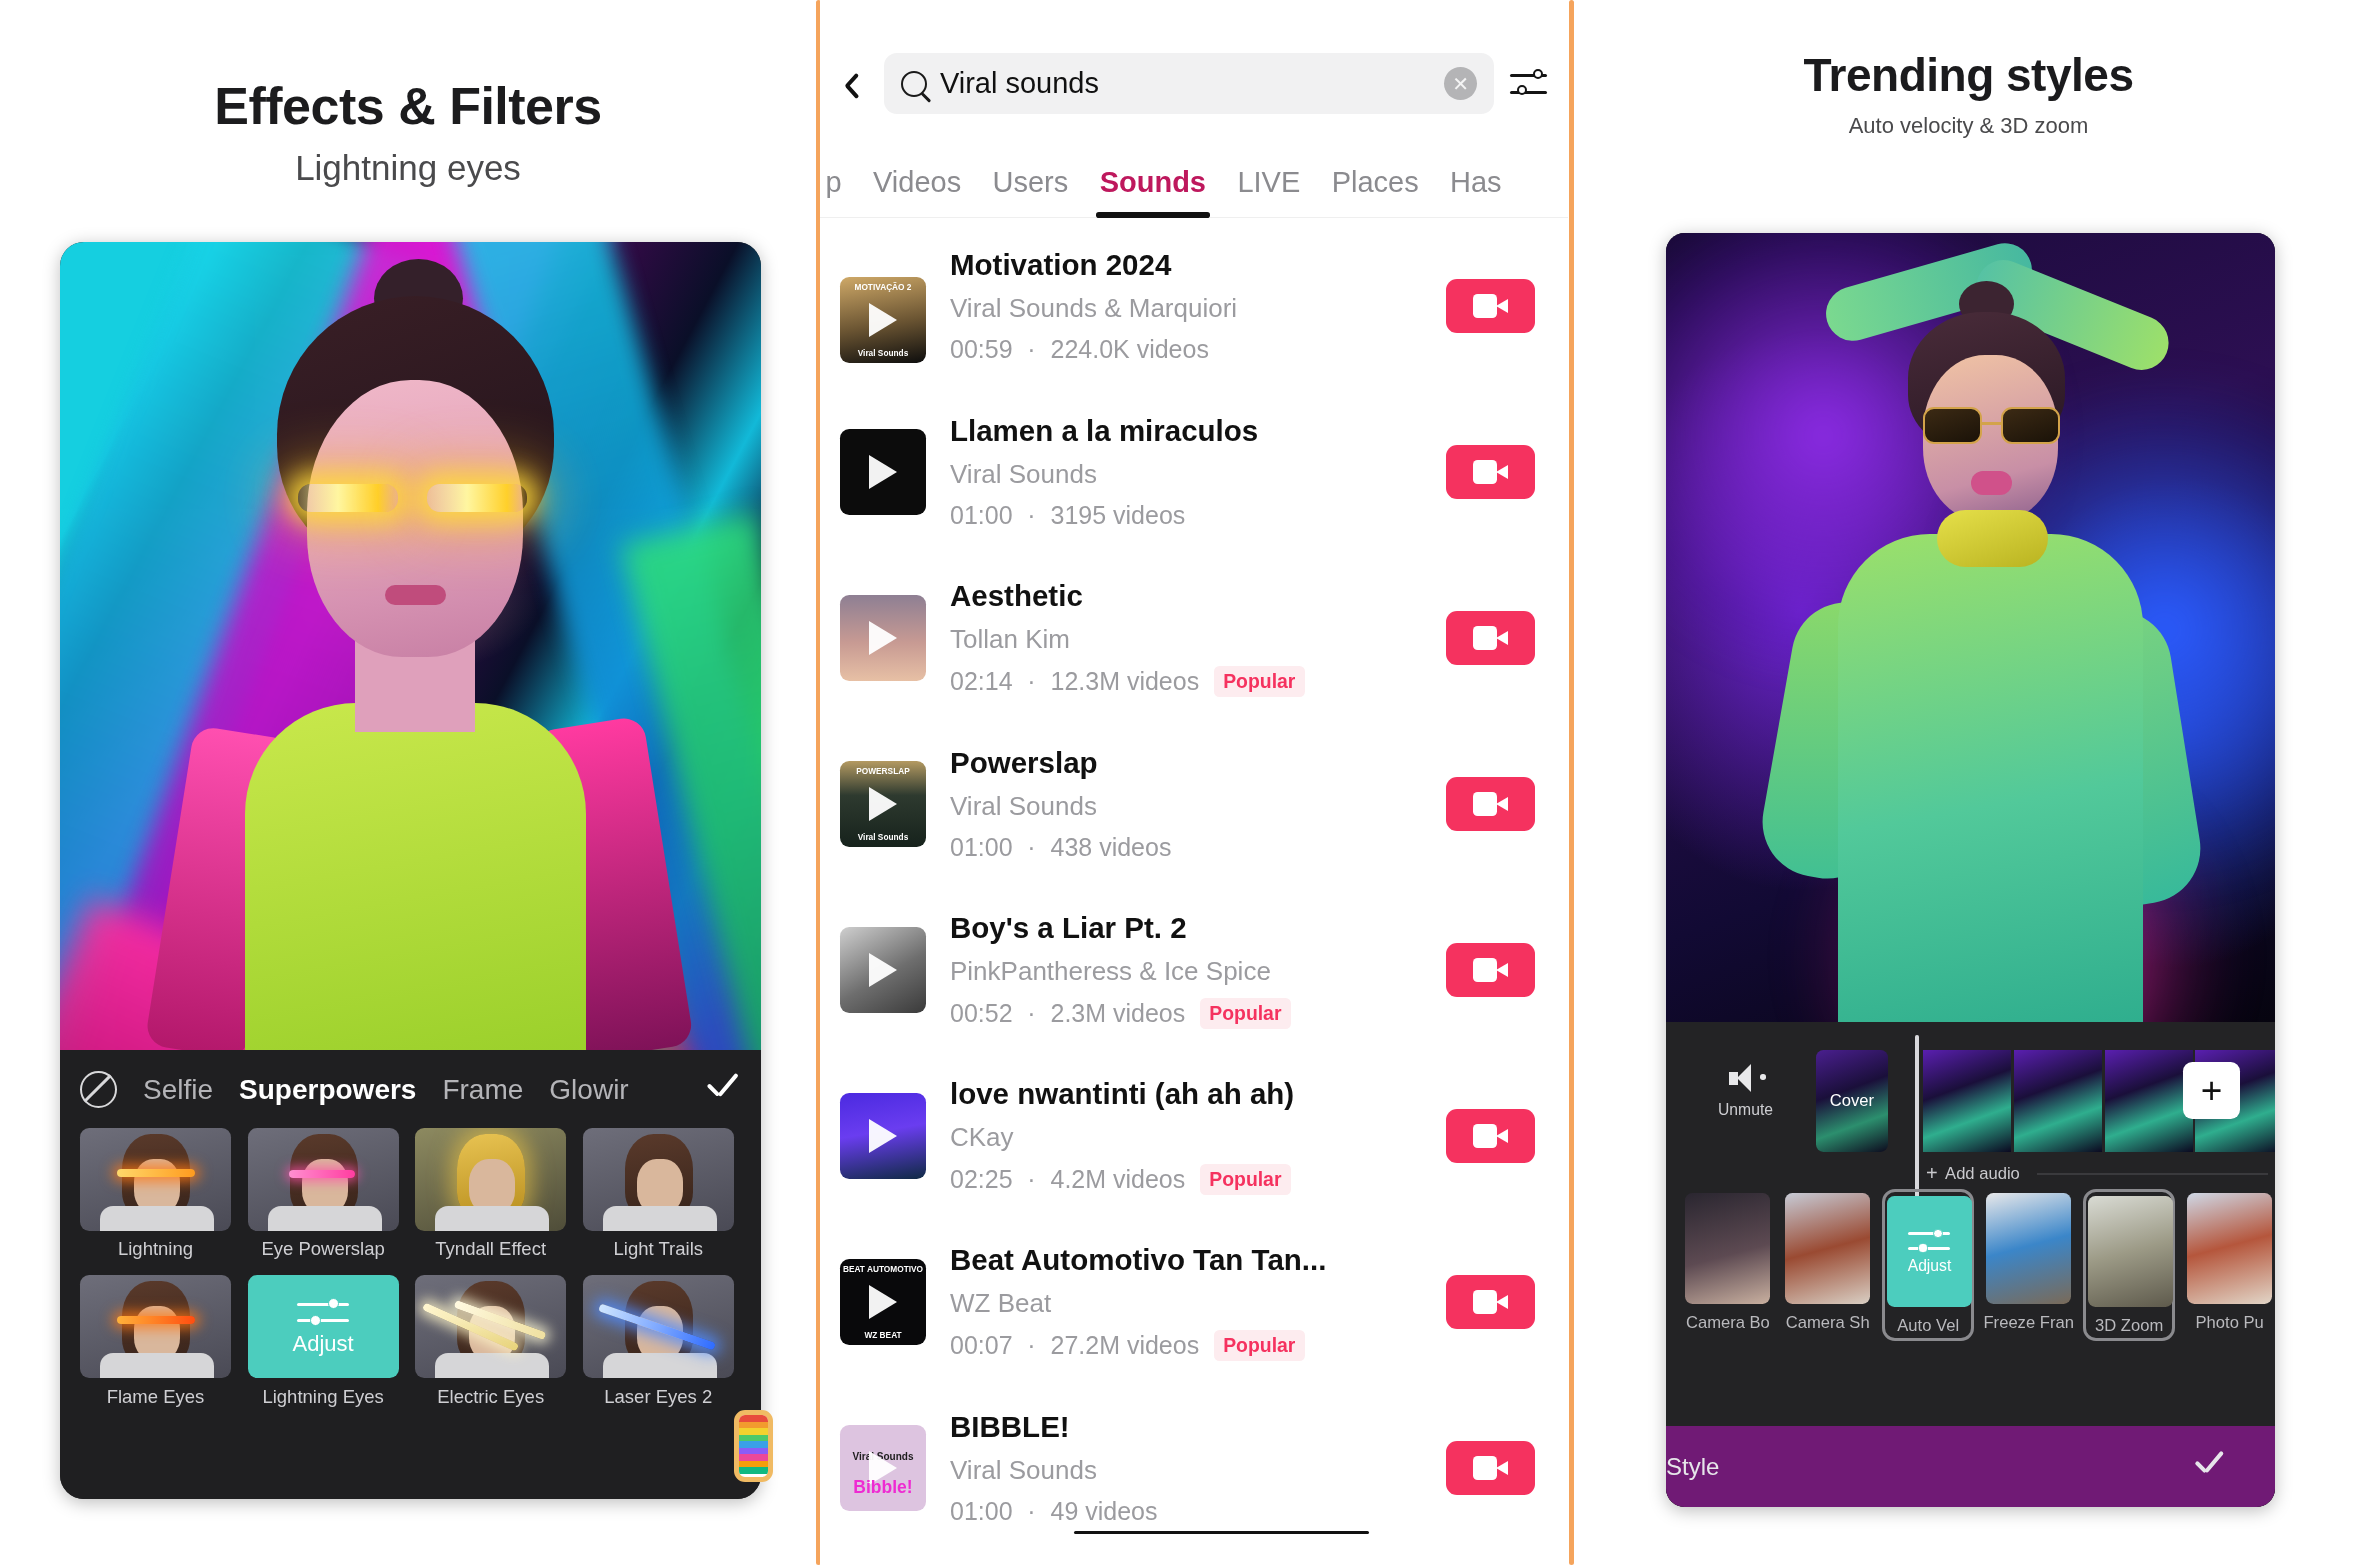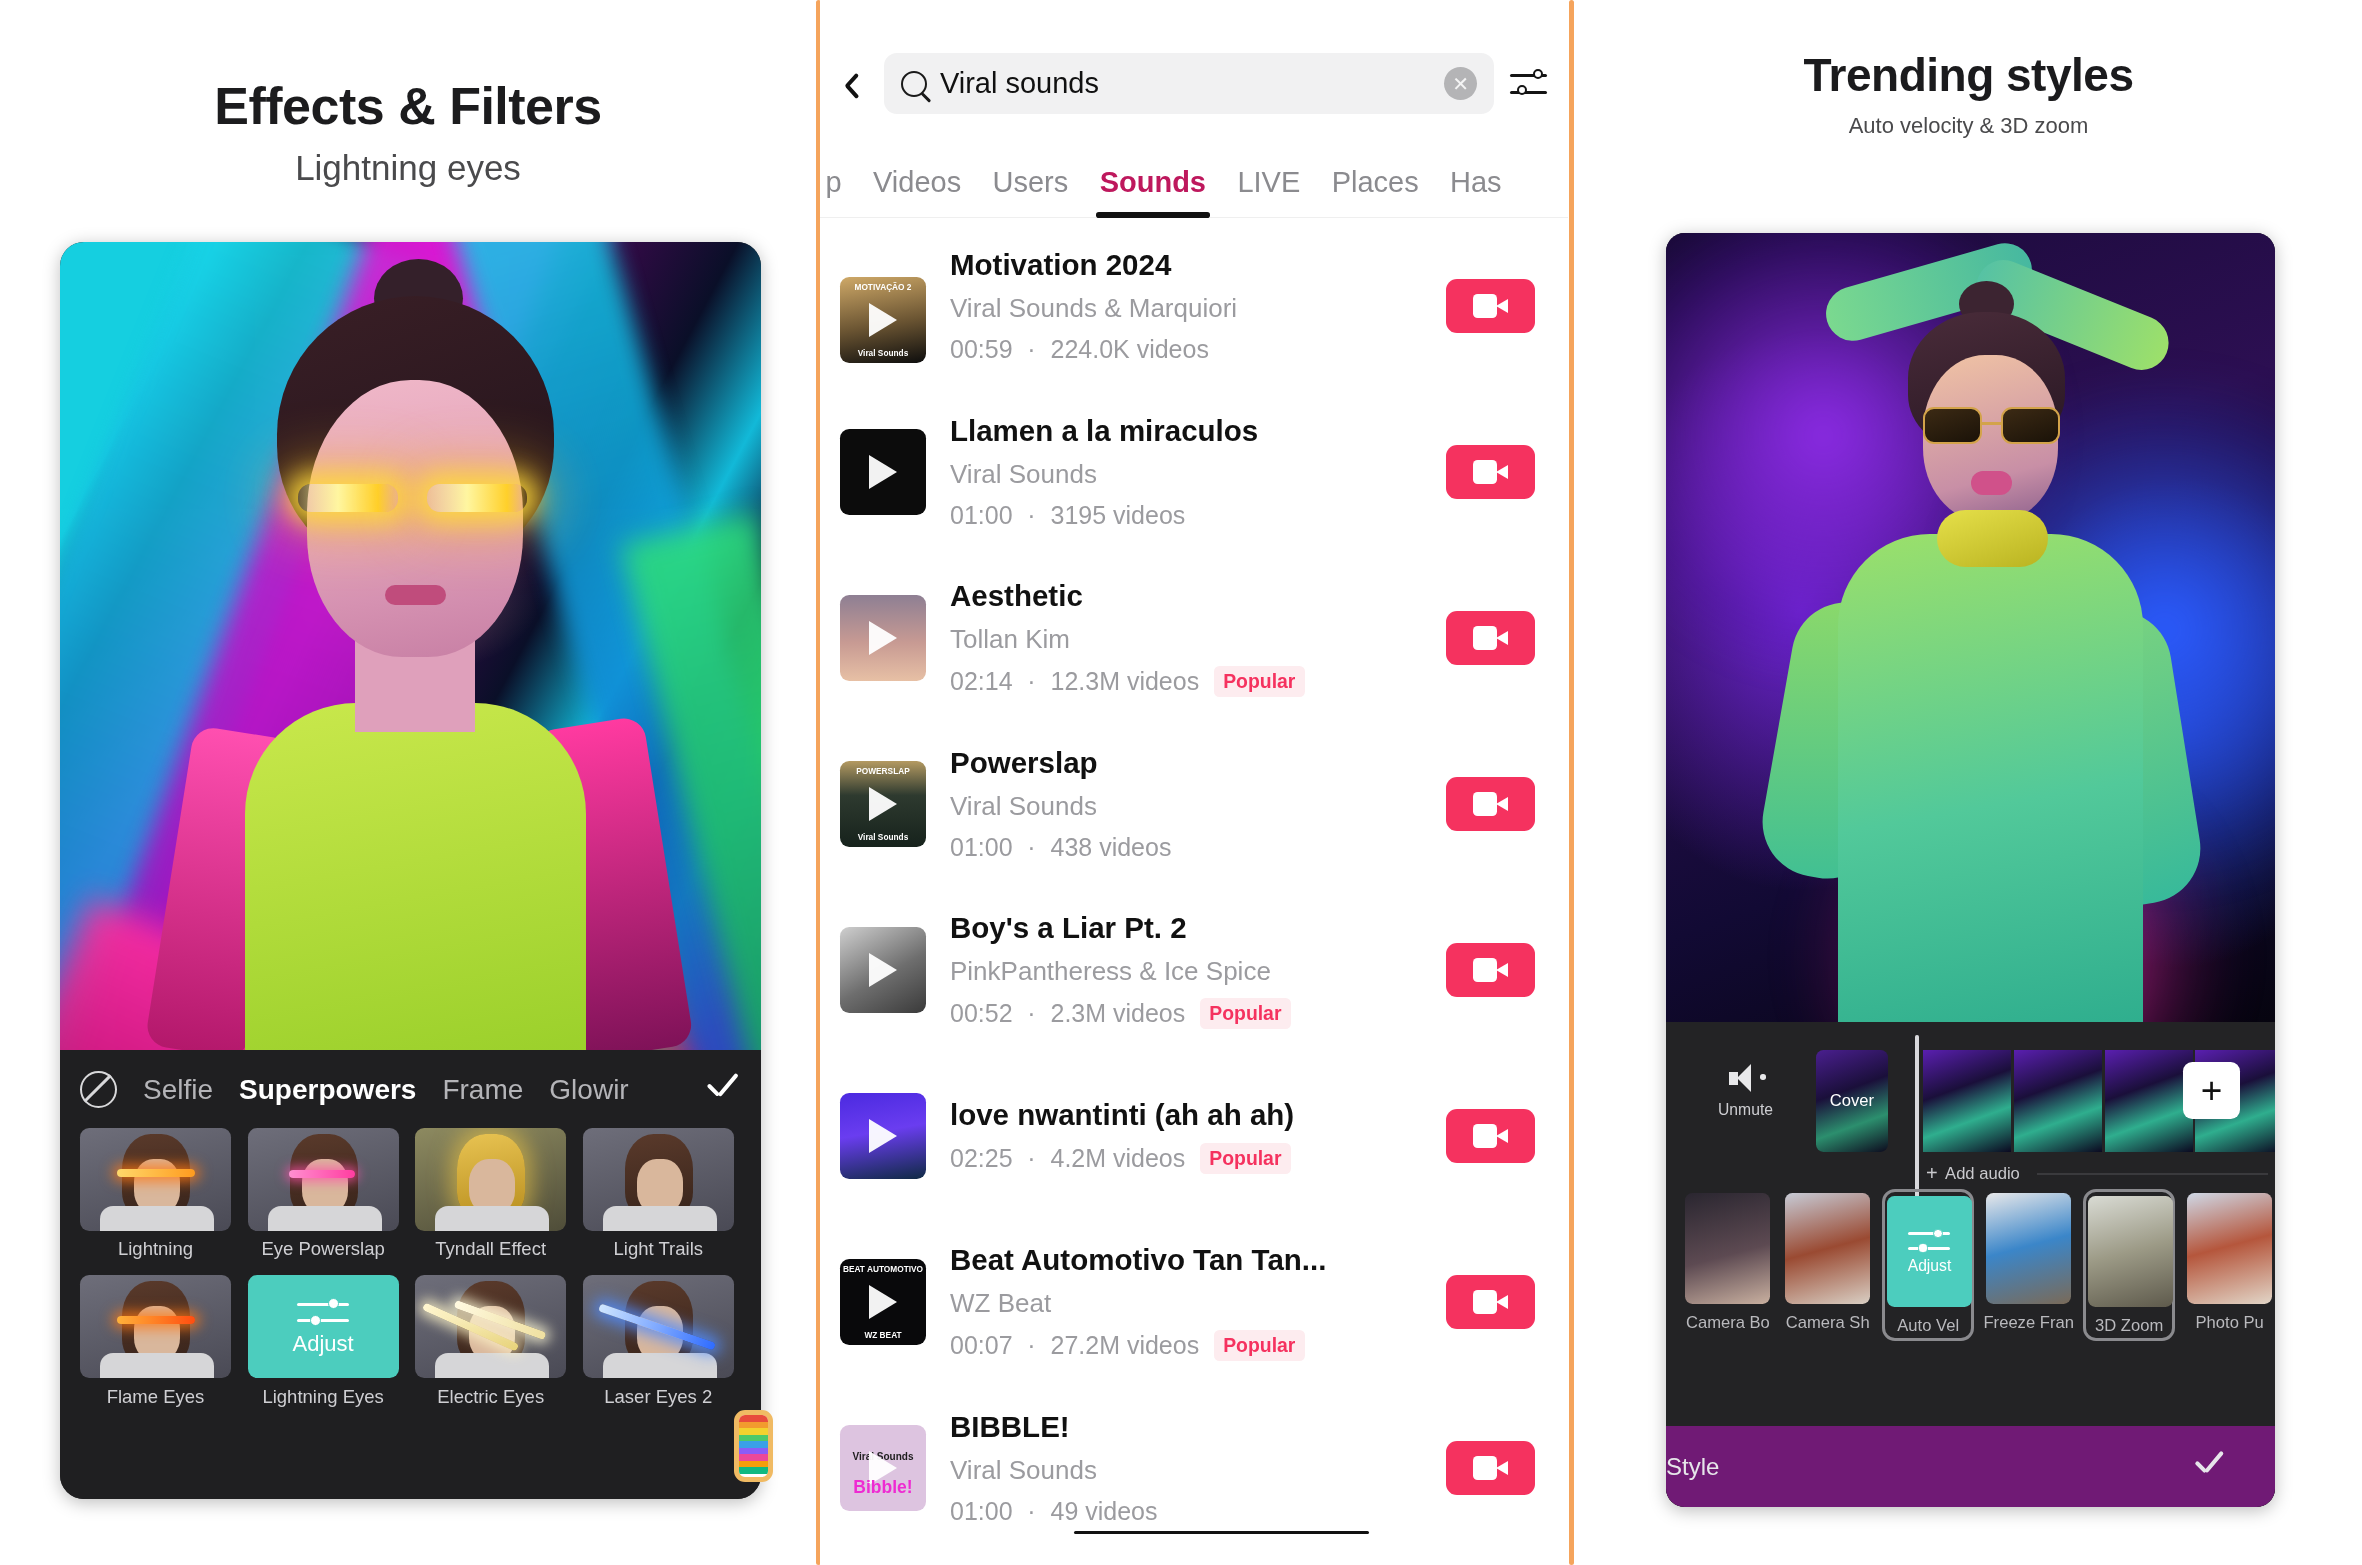--- a/index.html
+++ b/index.html
@@ -505,20 +505,21 @@
             </div>
         </div>
       </div>
 
       <div class="sound-row">
         <div class="cover cv-love">
           <div class="ply"></div>
         </div>
         <div class="sound-meta">
           <div class="s-title">love nwantinti (ah ah ah)</div>
+          <div class="s-artist">CKay</div>
           <div class="s-stats">
             <span>02:25</span>
             <span>·</span>
             <span>4.2M videos</span>
             <span class="badge">Popular</span>
           </div>
         </div>
         <div class="use-btn">
           <div class="cam-ic">
               <div class="bodyb"></div>

